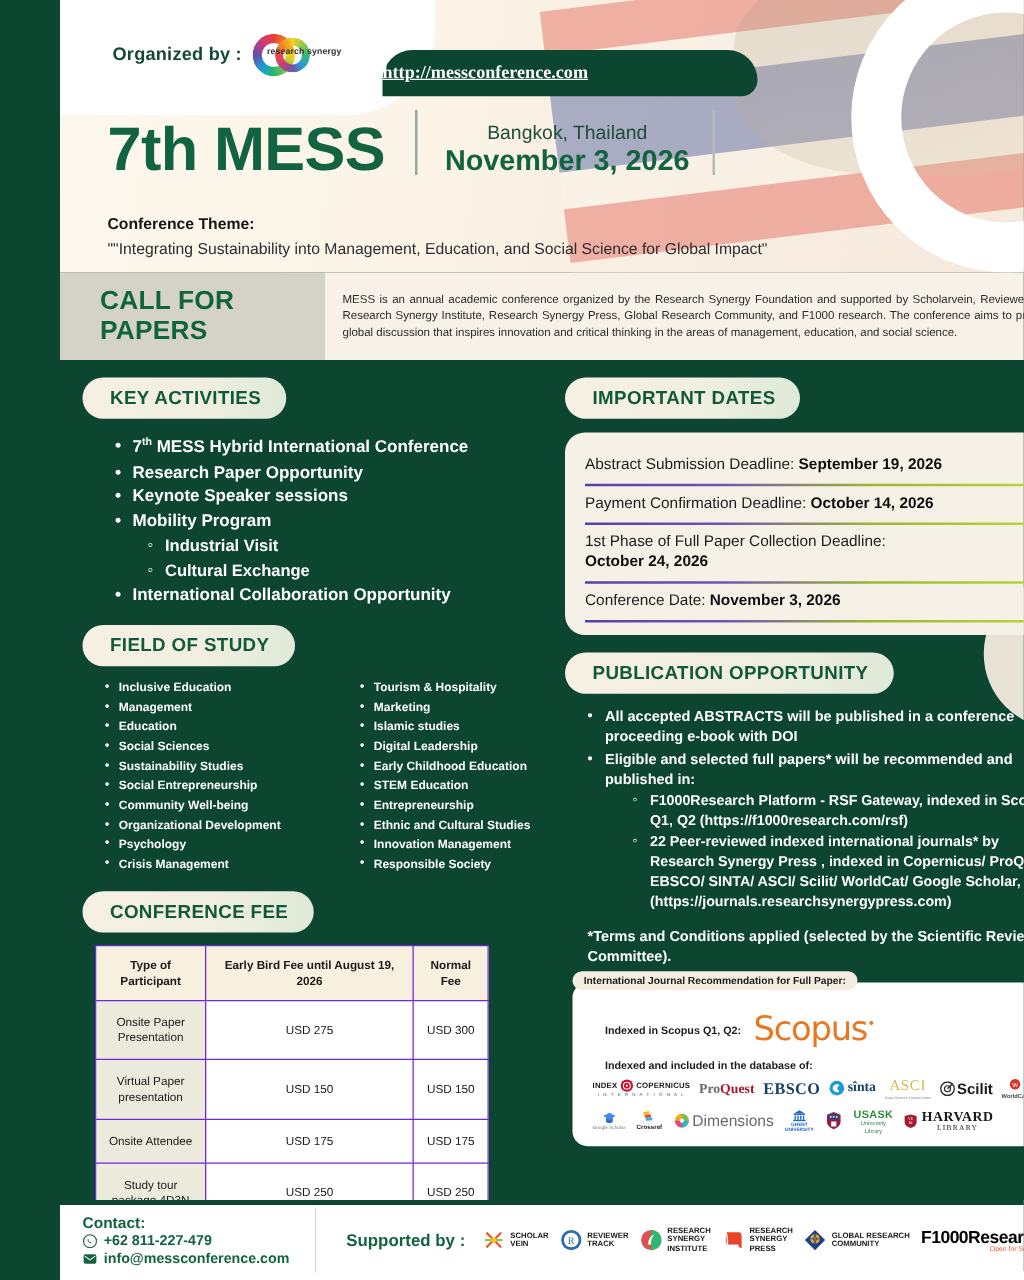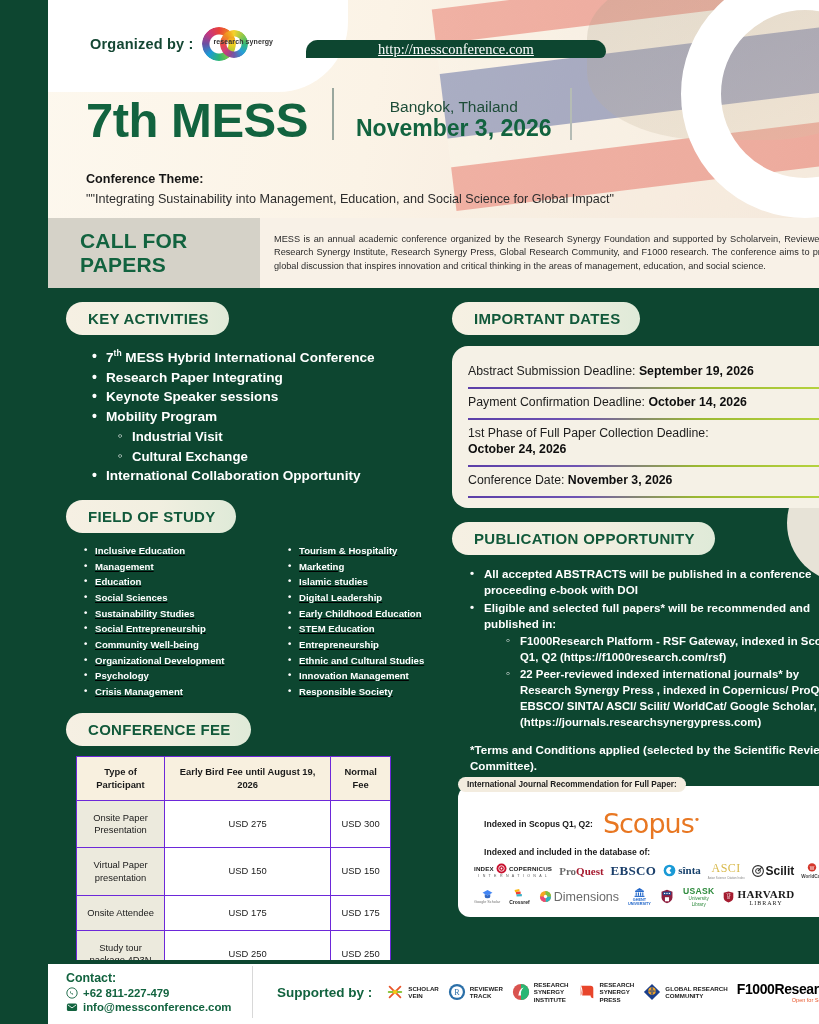--- a/index.html
+++ b/index.html
@@ -62,24 +62,24 @@
     position:absolute; left:18px; top:3px; width:28px; height:28px; border-radius:50%;
     background:conic-gradient(#f5d020,#8dc63f,#2bb673,#1b9ad6,#6a4fa3,#c7377f,#e8403a,#f08a22,#f5d020);
     -webkit-mask:radial-gradient(circle, transparent 7px, #000 8px);
             mask:radial-gradient(circle, transparent 7px, #000 8px);
     opacity:.95;
   }
   .rs-text { position:absolute; left:12px; top:11px; font-size:7px; font-weight:bold; color:#333; letter-spacing:.1px; white-space:nowrap; }
 
   .url-tab {
     position:absolute; left:258px; top:40px; z-index:5;
-    width:300px; height:18px; background:#0d4630;
+    width:300px; height:37px; background:#0d4630;
     border-top-left-radius:26px; border-top-right-radius:26px;
     border-bottom-right-radius:14px;
-    display:flex; align-items:center; justify-content:center;
+    display:flex; align-items:center; font-weight:bold;
   }
   .url-tab a, .url-tab span {
     color:#fff; font-size:14.5px; text-decoration:underline; font-family:"Liberation Serif", serif;
   }
 
   .title-row { position:absolute; left:38px; top:88px; display:flex; align-items:flex-end; z-index:6; }
   .mess-title {
     font-size:49px; font-weight:bold; color:#12633f; letter-spacing:-.5px; line-height:.98;
   }
   .vdiv { width:2px; height:52px; background:#9aa79e; margin:0 22px 4px 24px; }
@@ -127,21 +127,21 @@
   ul.keyact li {
     position:relative; color:#ffffff; font-size:13.6px; font-weight:bold;
     line-height:1.47; padding-left:14px;
   }
   ul.keyact li::before { content:"•"; position:absolute; left:0; top:-1px; font-size:14px; }
   ul.keyact li.sub { margin-left:26px; font-size:13.2px; }
   ul.keyact li.sub::before { content:"◦"; font-size:13px; }
   sup.th { font-size:8.5px; vertical-align:super; }
 
   .fos-wrap { margin-top:14px; }
-  .fos-cols { display:flex; margin:10px 0 0 18px; gap:14px;text-decoration:underline; }
+  .fos-cols { display:flex; margin:10px 0 0 18px; gap:14px; }
   .fos-cols ul { list-style:none; }
   .fos-cols ul li {
     position:relative; color:#fff; font-size:9.6px; font-weight:bold;
     line-height:1.63; padding-left:11px; white-space:nowrap;
   }
   .fos-cols ul li::before { content:"•"; position:absolute; left:0; top:-1px; }
   .fos-c1 { width:190px; }
 
   .fee-wrap { margin-top:14px; }
   table.fee {
@@ -263,21 +263,21 @@
   </div>
 
   <div class="body-area">
     <div class="deco-circle"></div>
 
     <div class="col-left">
 
       <div class="pill">KEY ACTIVITIES</div>
       <ul class="keyact" id="keyact-list">
           <li class=""><span>7</span><sup class="th">th</sup> MESS Hybrid International Conference</li>
-          <li class="">Research Paper Integrating</li>
+          <li class="">Research Paper Opportunity</li>
           <li class="">Keynote Speaker sessions</li>
           <li class="">Mobility Program</li>
           <li class="sub">Industrial Visit</li>
           <li class="sub">Cultural Exchange</li>
           <li class="">International Collaboration Opportunity</li>
         </ul>
 
       <div class="fos-wrap">
         <div class="pill">FIELD OF STUDY</div>
         <div class="fos-cols">

